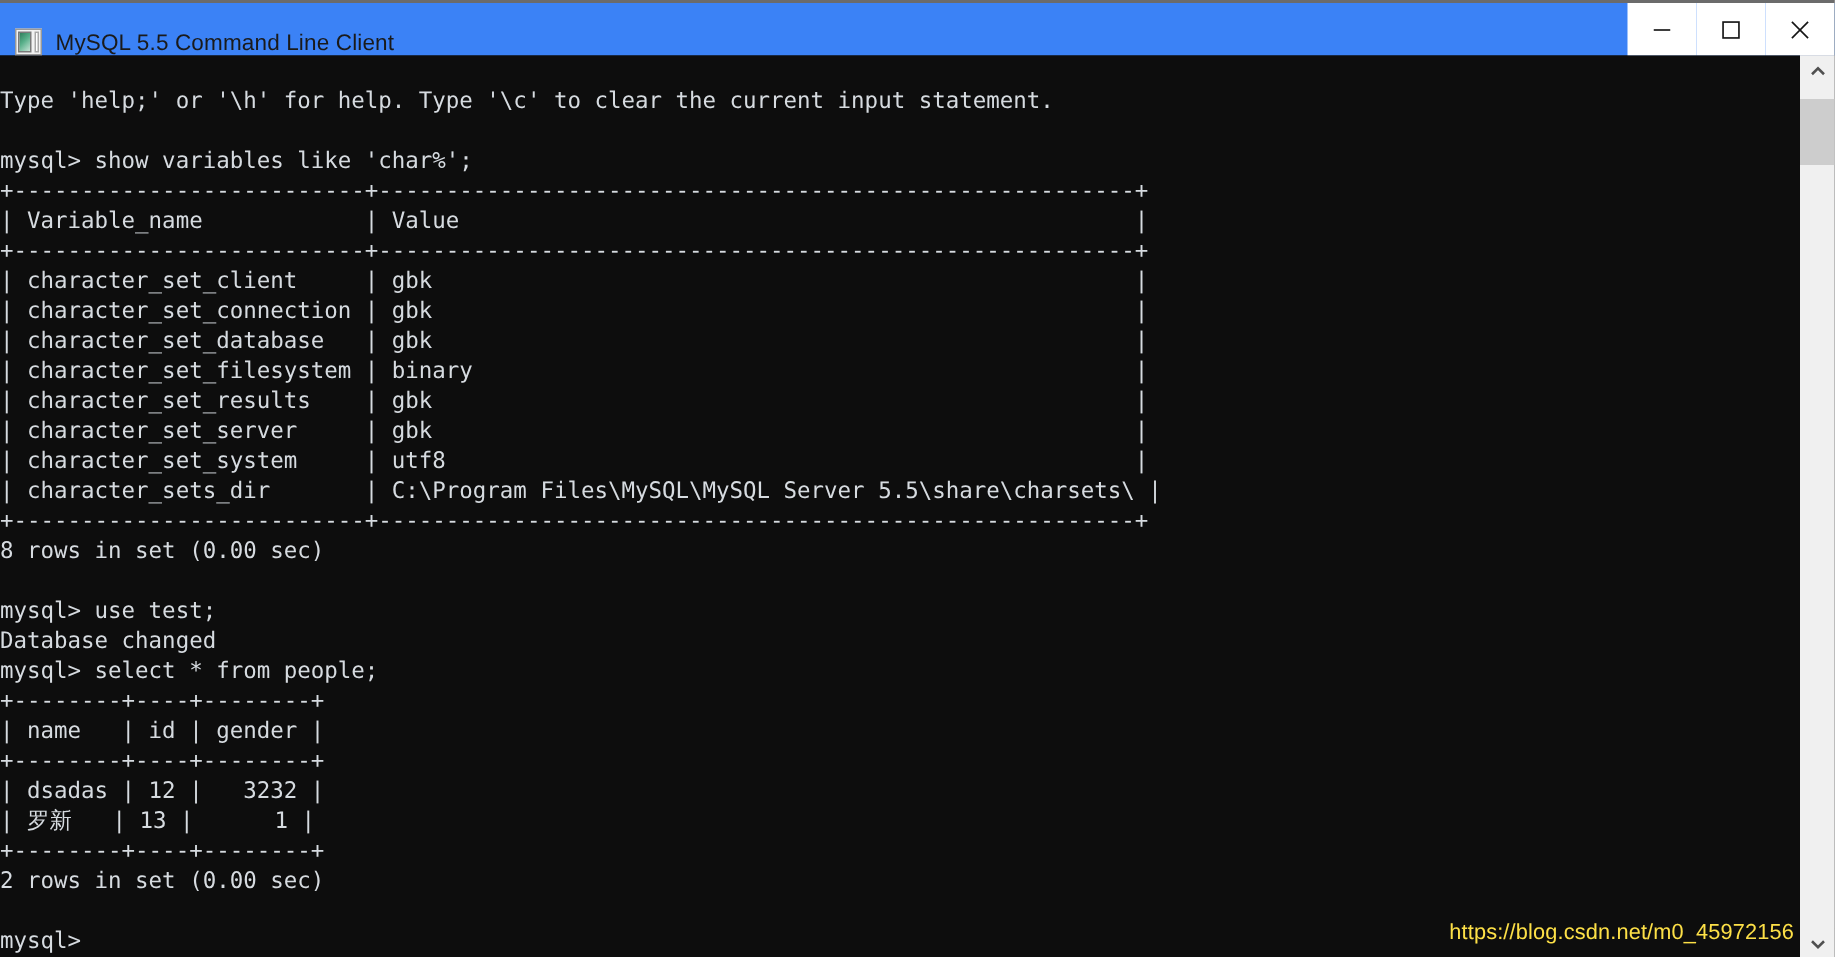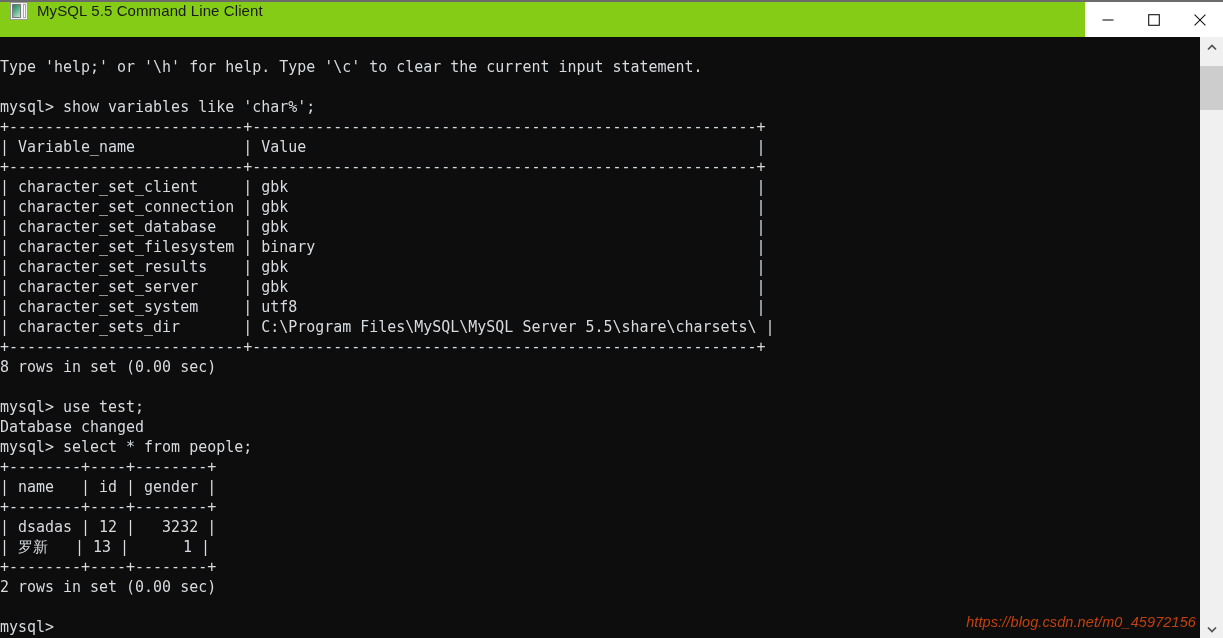--- a/index.html
+++ b/index.html
@@ -23,23 +23,23 @@
     border-top: 2px solid #6b6b6b;
   }
 
   
   .titlebar {
     position: absolute;
     left: 0;
     top: 0;
     width: 1223px;
     height: 35px;
-    background: #84cc16;
-    display: flex;
-    align-items: flex-start;
+    background: #3b82f6;
+    display: flex;
+    align-items: flex-end;
   }
   .title-icon {
     width: 18px;
     height: 18px;
     margin-left: 10px;
     margin-right: 9px;
     border: 1px solid #9a9a9a;
     background: #f2f2f2;
     box-sizing: border-box;
     display: flex;
@@ -111,24 +111,23 @@
     transform-origin: left top;
   }
 
   
   .watermark {
     position: absolute;
     right: 27px;
     bottom: 8px;
     font-family: "Liberation Sans", sans-serif;
     font-size: 14.5px;
-    color: #c2410c;
+    color: #fde047;
     white-space: nowrap;
     letter-spacing: 0.1px;
-    font-style: italic;
   }
 
   
   .scrollbar {
     position: absolute;
     right: 0;
     top: 35px;
     width: 23px;
     height: 603px;
     background: #f0f0f0;

